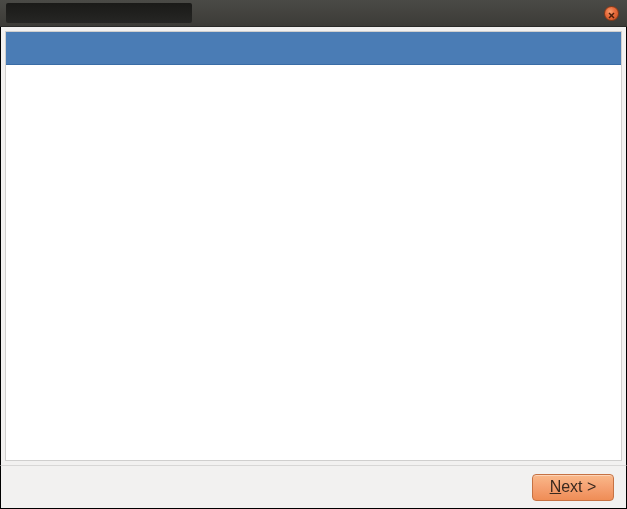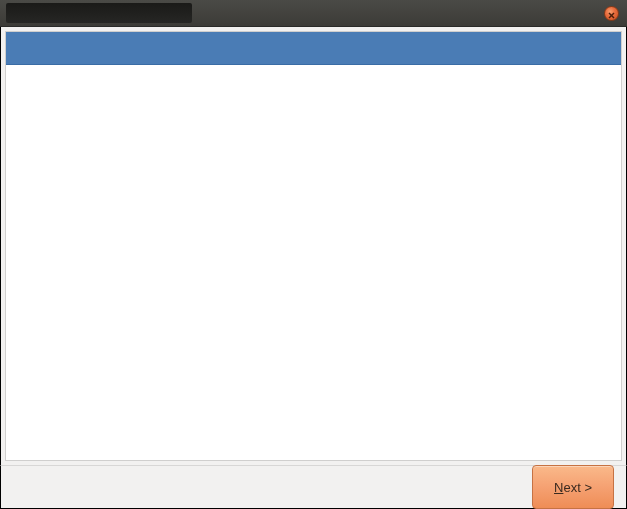--- a/index.html
+++ b/index.html
@@ -101,23 +101,23 @@
       border-bottom: 1px solid #000;
       display: flex;
       justify-content: flex-end;
       align-items: center;
       padding: 0 12px;
       gap: 8px;
     }
     
     .btn {
       min-width: 82px;
-      height: 44px;
+      height: 27px;
       border-radius: 4px;
-      font-size: 13px;
+      font-size: 16px;
       cursor: pointer;
       display: flex;
       align-items: center;
       justify-content: center;
       padding: 0 12px;
     }
     
     .btn-primary {
       background: linear-gradient(to bottom, #fab98a 0%, #f5a172 50%, #ef8d56 100%);
       border: 1px solid #c67243;

